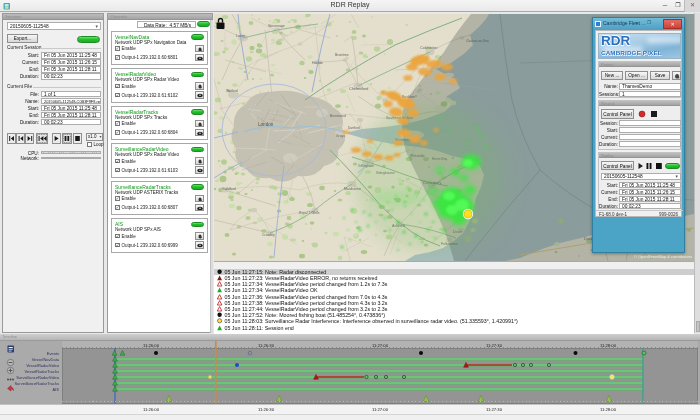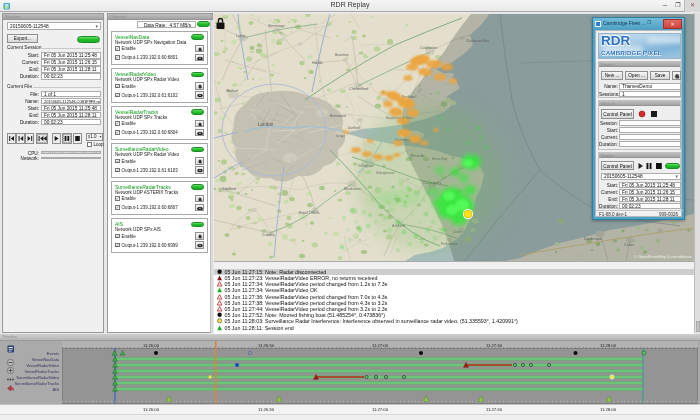--- a/index.html
+++ b/index.html
@@ -975,21 +975,21 @@
 <div class="abs" style="left:0;top:404px;width:700px;height:16px;background:#f3f3f3;border-top:1px solid #c2c2c2;">
   <div class="abs" style="left:131px;top:1.5px;width:40px;text-align:center;font-size:4.2px;color:#222;">11:26:00</div>
   <div class="abs" style="left:246px;top:1.5px;width:40px;text-align:center;font-size:4.2px;color:#222;">11:26:30</div>
   <div class="abs" style="left:360px;top:1.5px;width:40px;text-align:center;font-size:4.2px;color:#222;">11:27:00</div>
   <div class="abs" style="left:474px;top:1.5px;width:40px;text-align:center;font-size:4.2px;color:#222;">11:27:30</div>
   <div class="abs" style="left:588px;top:1.5px;width:40px;text-align:center;font-size:4.2px;color:#222;">11:28:00</div>
 </div>
 
 <div class="abs" style="left:0;top:414px;width:700px;height:6px;background:#f0f0f0;border-top:1px solid #d5d5d5;"></div>
 
-<div class="abs" id="fwin" style="left:592px;top:17px;width:93px;height:203px;background:#4ba3c5;border:1px solid #2f7fa3;box-shadow:0 1px 3px rgba(0,0,0,.35);">
+<div class="abs" id="fwin" style="left:592px;top:17px;width:93px;height:236px;background:#4ba3c5;border:1px solid #2f7fa3;box-shadow:0 1px 3px rgba(0,0,0,.35);">
   <div class="abs" style="left:0;top:0;width:91px;height:12px;background:linear-gradient(#74bcd9,#4d9fc4);"></div>
 
   <svg class="abs" style="left:2px;top:3px" width="6" height="6">
       <rect width="6" height="6" fill="#e8f2f8"></rect>
       <rect x="1" y="1" width="4" height="4" fill="#2d7dd2"></rect>
     </svg>
   <div class="abs" style="left:10px;top:1.5px;font-size:5px;color:#123a50;">Cambridge Fleet ...</div>
   <div class="abs" style="left:38px;top:0px;width:12px;text-align:center;font-size:6px;color:#1a4a62;"></div>
   <div class="abs" style="left:42px;top:0.5px;font-size:6px;color:#1a4a62;">–</div>
   <div class="abs" style="left:54px;top:1.5px;font-size:4.5px;color:#1a4a62;">❐</div>

